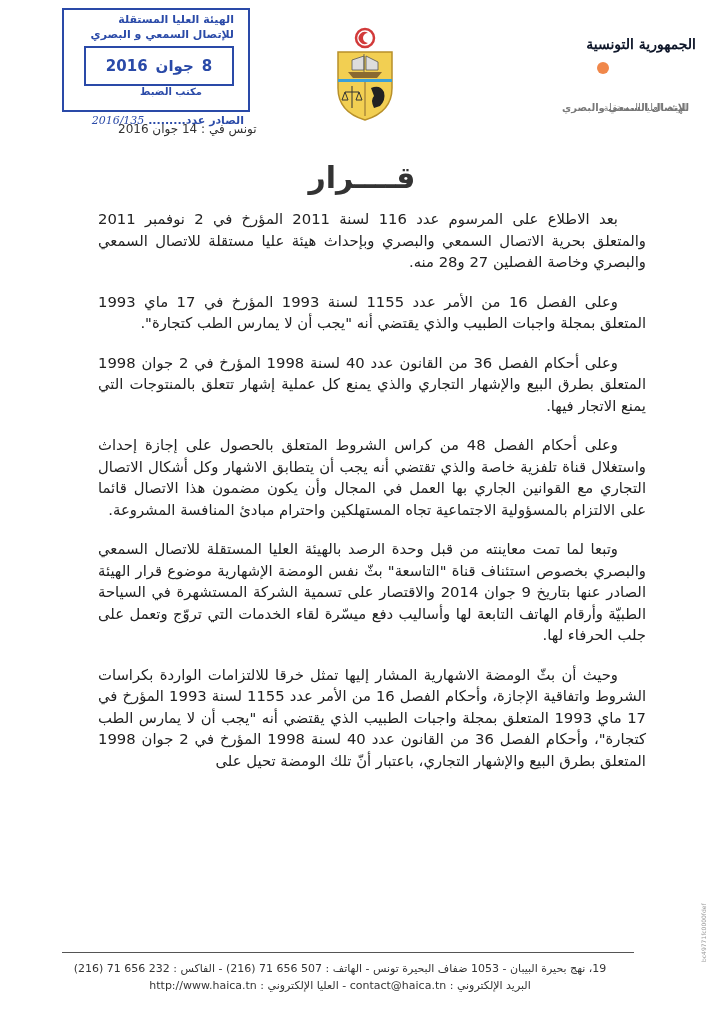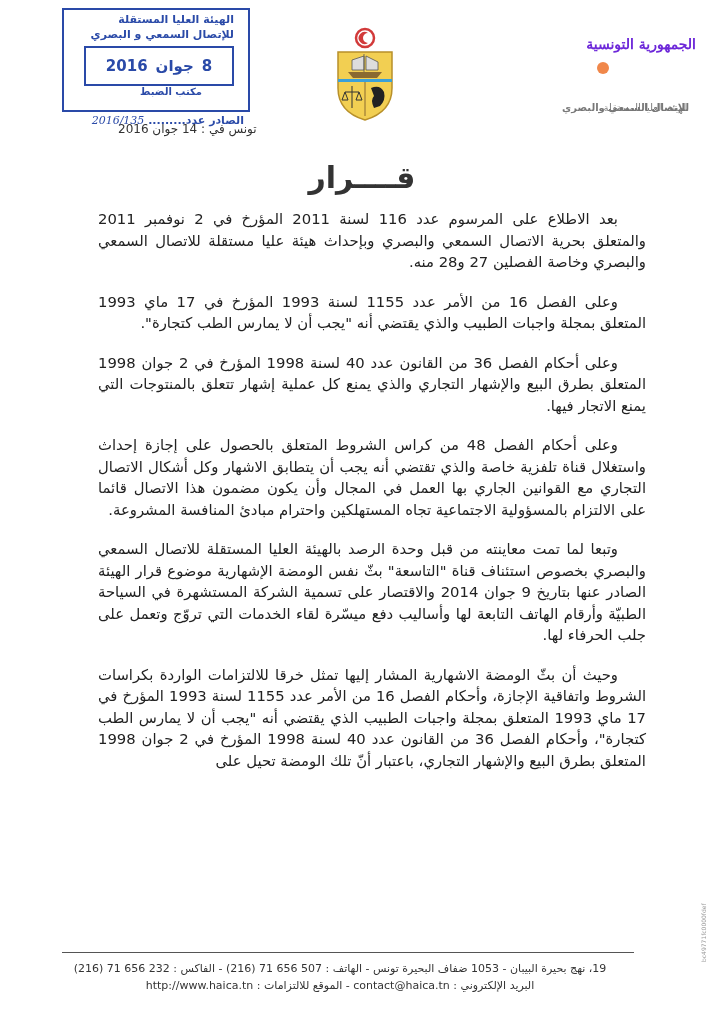--- a/index.html
+++ b/index.html
@@ -18,21 +18,21 @@
   .stamp .l3 { position: absolute; top: 76px; right: 46px; font-size: 10px; font-weight: bold; direction: rtl; white-space: nowrap; }
   .stamp .l4 { position: absolute; top: 88px; right: 4px; font-size: 11px; font-weight: bold; direction: rtl; white-space: nowrap; margin-top: 16px; }
   .stamp .l4 .num { font-family: "DejaVu Serif", serif; font-style: italic; font-weight: normal; }
 
   .place-date { position: absolute; left: 118px; top: 122px; font-size: 12px; direction: rtl; color: #333; }
 
   
   .emblem { position: absolute; left: 330px; top: 26px; width: 70px; height: 96px; }
 
   
-  .republic { position: absolute; right: 28px; top: 36px; font-size: 14px; font-weight: bold; direction: rtl; color: #6d28d9; font-family: "DejaVu Serif", serif; margin-left: 38px; }
+  .republic { position: absolute; right: 28px; top: 36px; font-size: 14px; font-weight: bold; direction: rtl; color: #0f172a; font-family: "DejaVu Serif", serif; margin-left: 38px; }
   .haica-logo { position: absolute; left: 515px; top: 62px; width: 178px; height: 64px; }
   .haica-word { position: absolute; left: 0; top: 8px; font-family: "Liberation Sans", sans-serif;
                 font-size: 30px; letter-spacing: 6px; color: #8a8a8a; font-weight: normal; }
   .haica-dot { position: absolute; left: 82px; top: 0px; width: 12px; height: 12px; border-radius: 50%; background: #f0874a; }
   .haica-sub1, .haica-sub2 { position: absolute; right: 4px; font-size: 10px; color: #777; direction: rtl; white-space: nowrap; }
   .haica-sub1 { top: 40px; }
   .haica-sub2 { top: 40px; font-weight: bold; }
 
   
   .doc-title { position: absolute; left: 0; right: 0; top: 160px; text-align: center; font-size: 30px; font-weight: bold; color: #333; direction: rtl; letter-spacing: 10px; }
@@ -95,16 +95,16 @@
     <p>وعلى الفصل 16 من الأمر عدد 1155 لسنة 1993 المؤرخ في 17 ماي 1993 المتعلق بمجلة واجبات الطبيب والذي يقتضي أنه "يجب أن لا يمارس الطب كتجارة".</p>
     <p>وعلى أحكام الفصل 36 من القانون عدد 40 لسنة 1998 المؤرخ في 2 جوان 1998 المتعلق بطرق البيع والإشهار التجاري والذي يمنع كل عملية إشهار تتعلق بالمنتوجات التي يمنع الاتجار فيها.</p>
     <p>وعلى أحكام الفصل 48 من كراس الشروط المتعلق بالحصول على إجازة إحداث واستغلال قناة تلفزية خاصة والذي تقتضي أنه يجب أن يتطابق الاشهار وكل أشكال الاتصال التجاري مع القوانين الجاري بها العمل في المجال وأن يكون مضمون هذا الاتصال قائما على الالتزام بالمسؤولية الاجتماعية تجاه المستهلكين واحترام مبادئ المنافسة المشروعة.</p>
     <p>وتبعا لما تمت معاينته من قبل وحدة الرصد بالهيئة العليا المستقلة للاتصال السمعي والبصري بخصوص استئناف قناة "التاسعة" بثّ نفس الومضة الإشهارية موضوع قرار الهيئة الصادر عنها بتاريخ 9 جوان 2014 والاقتصار على تسمية الشركة المستشهرة في السياحة الطبيّة وأرقام الهاتف التابعة لها وأساليب دفع ميسّرة لقاء الخدمات التي تروّج وتعمل على جلب الحرفاء لها.</p>
     <p>وحيث أن بثّ الومضة الاشهارية المشار إليها تمثل خرقا للالتزامات الواردة بكراسات الشروط واتفاقية الإجازة، وأحكام الفصل 16 من الأمر عدد 1155 لسنة 1993 المؤرخ في 17 ماي 1993 المتعلق بمجلة واجبات الطبيب الذي يقتضي أنه "يجب أن لا يمارس الطب كتجارة"، وأحكام الفصل 36 من القانون عدد 40 لسنة 1998 المؤرخ في 2 جوان 1998 المتعلق بطرق البيع والإشهار التجاري، باعتبار أنّ تلك الومضة تحيل على</p>
   </div>
 
   <div class="footer-rule"></div>
   <div class="footer">
     <div>19، نهج بحيرة البيبان - 1053 ضفاف البحيرة تونس - الهاتف : 507 656 71 (216) - الفاكس : 232 656 71 (216)</div>
-    <div>البريد الإلكتروني : contact@haica.tn - الموقع للالتزامات : http://www.haica.tn</div>
+    <div>البريد الإلكتروني : contact@haica.tn - العليا الإلكتروني : http://www.haica.tn</div>
   </div>
   <div class="side-code">bc49771fc0000fdef</div>
 </div>
 
 </body></html>

